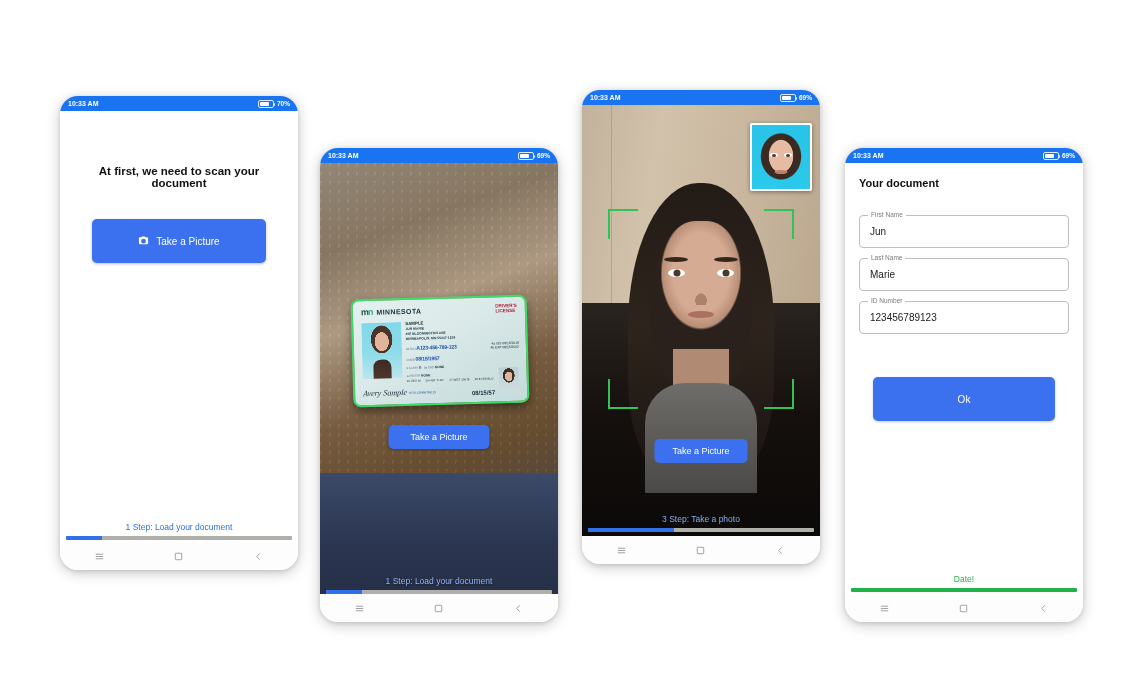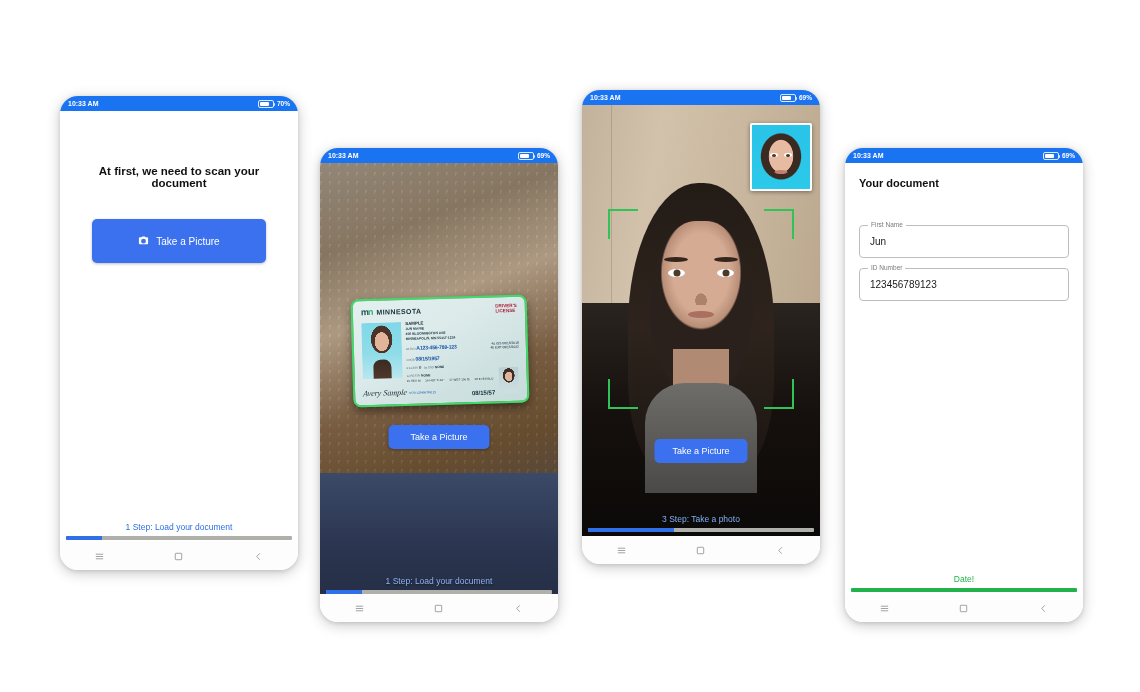--- a/index.html
+++ b/index.html
@@ -337,21 +337,21 @@
     border: none; border-radius: 5px;
     font-size: 9px; cursor: pointer;
     font-family: "Liberation Sans", sans-serif;
   }
   .p3-footer { position: absolute; left: 0; right: 0; bottom: 4px; }
   .p3-footer .step-label { color: #7fb0f2; }
 
   
   #phone4 { left: 845px; top: 148px; width: 238px; height: 474px; }
   .p4-body { height: 100%; background: #fff; padding: 14px 14px 0; display: flex; flex-direction: column; }
-  .p4-title { font-size: 11px; font-weight: bold; color: #111; margin-bottom: 36px; }
+  .p4-title { font-size: 11px; font-weight: bold; color: #111; margin-bottom: 26px; }
   .field {
     position: relative;
     border: 1px solid #bdbdbd;
     border-radius: 4px;
     height: 33px;
     margin-bottom: 10px;
     display: flex;
     align-items: center;
     padding: 0 10px;
   }
@@ -620,24 +620,29 @@
   </div>
   <div class="screen">
     <div class="p4-body">
       <div class="p4-title">Your document</div>
 
       <div class="field">
         <span class="flabel">First Name</span>
         <input value="Jun" style="">
       </div>
       <div class="field">
+        <span class="flabel">Last Name</span>
+        <input value="Marie" style="">
+      </div>
+      <div class="field">
         <span class="flabel">ID Number</span>
         <input value="123456789123" style="">
       </div>
 
+      <button class="p4-ok">Ok</button>
       <div style="flex:1 1 auto"></div>
     </div>
   </div>
   <div class="stepfooter">
     <div class="step-label done">Date!</div>
     <div class="track green">
         <i id="p4bar" style="width: 100%;"></i>
       </div>
   </div>
   <div class="navbar">

